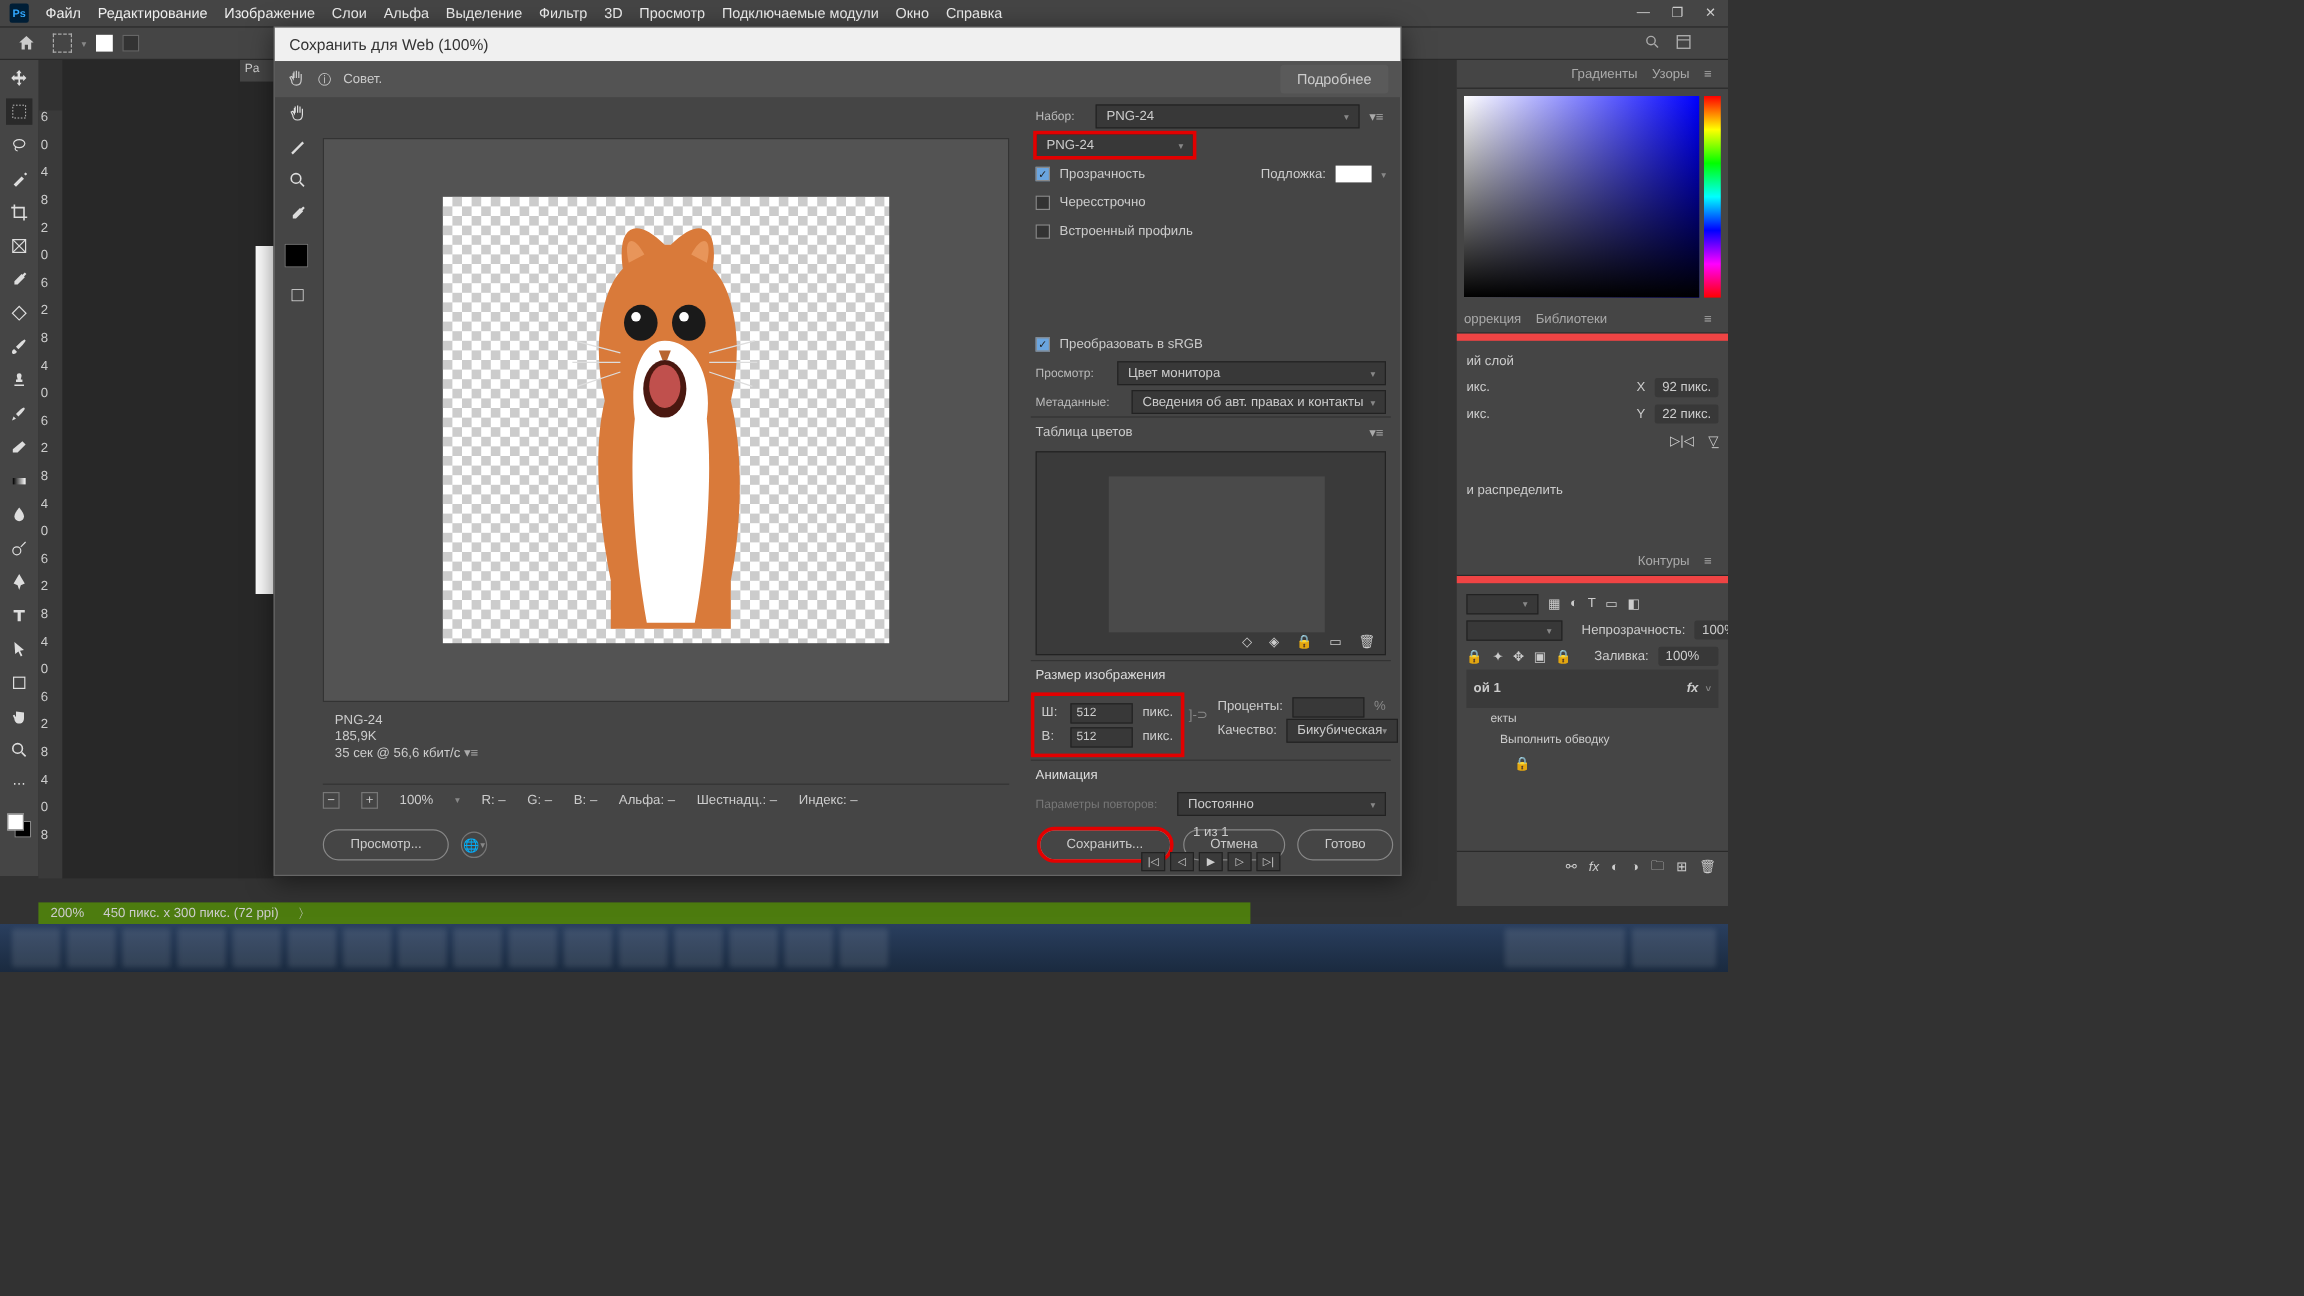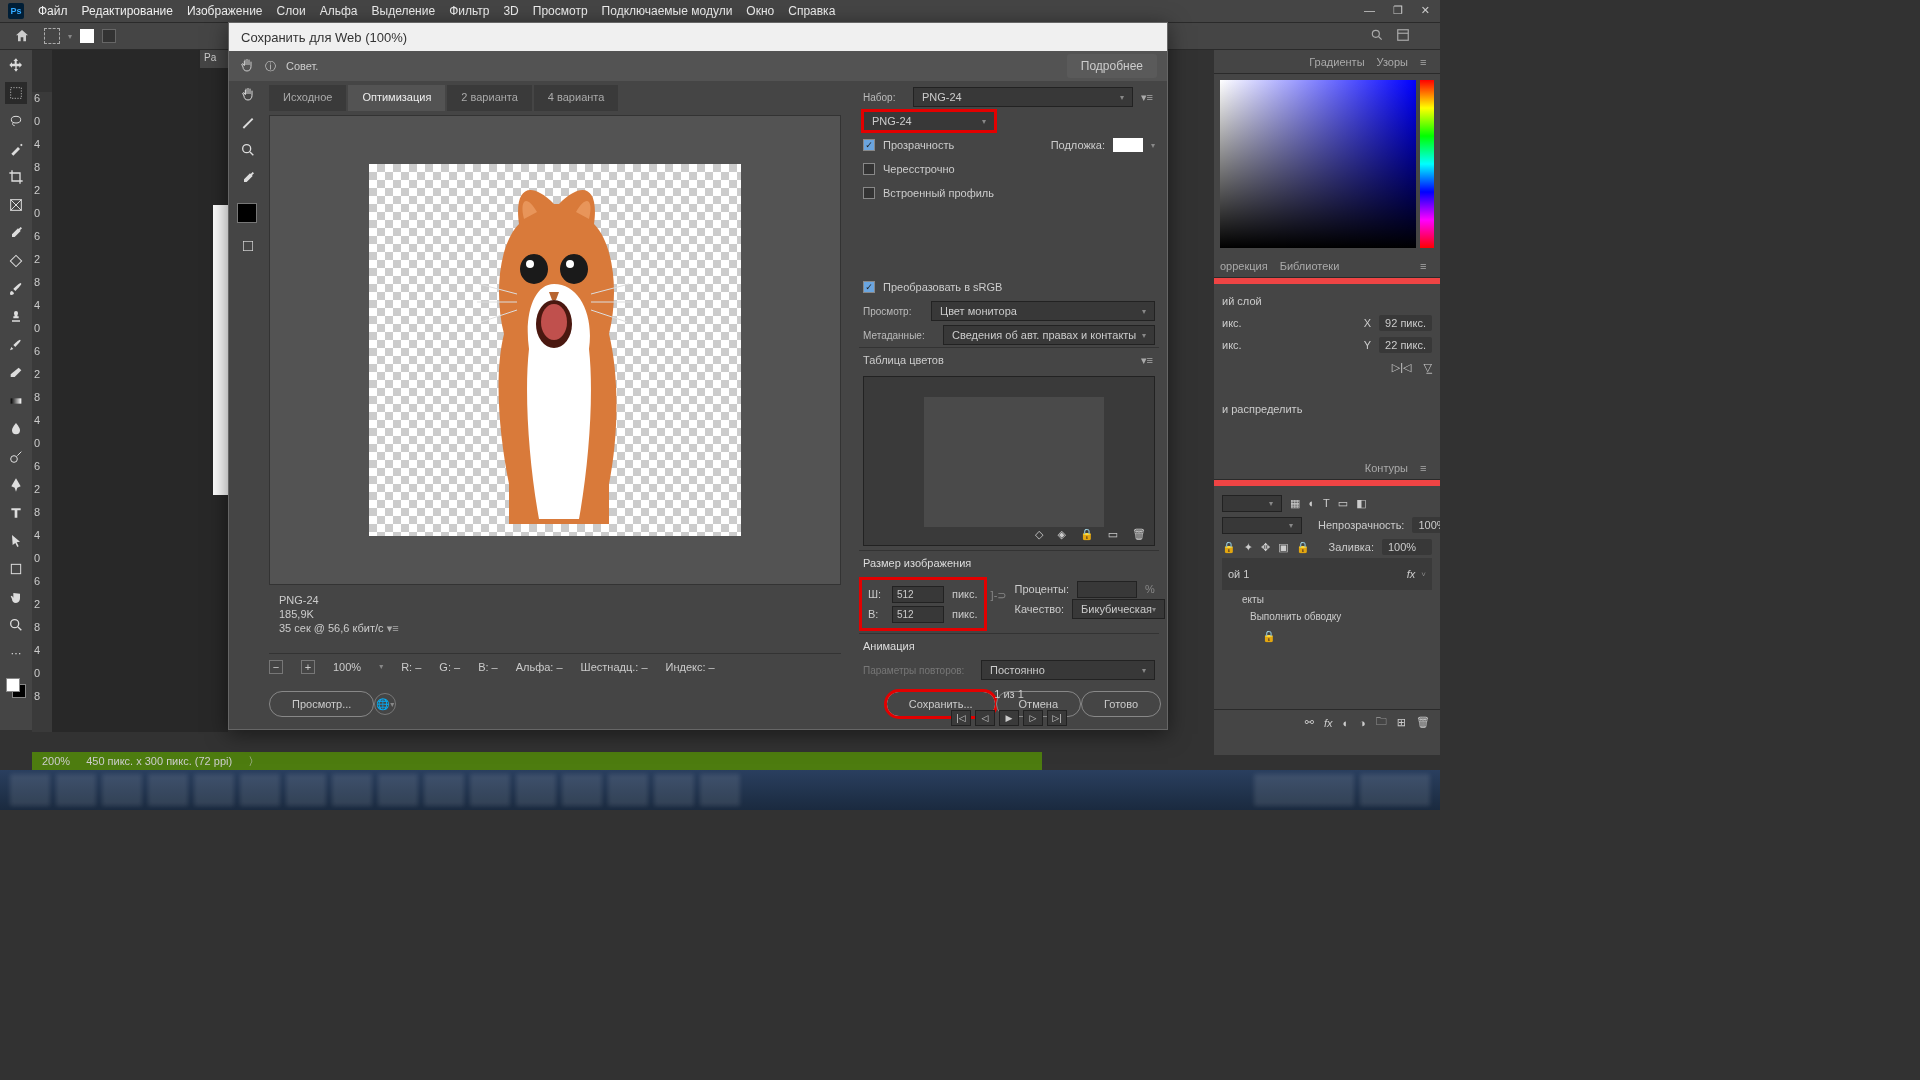--- a/index.html
+++ b/index.html
@@ -24,21 +24,21 @@
 .right-panels{position:absolute;right:0;top:50px;width:226px;height:705px;background:#454545;}
 .panel-tabs{height:24px;display:flex;align-items:center;border-bottom:1px solid #2a2a2a;padding:0 6px;gap:12px;}
 .panel-tabs span{font-size:11px;color:#aaa;}
 .color-picker{height:180px;display:flex;padding:6px;}
 .color-field{flex:1;background:linear-gradient(to right,#fff,#0000ff);position:relative;}
 .color-field::after{content:'';position:absolute;inset:0;background:linear-gradient(to bottom,transparent,#000);}
 .hue-strip{width:14px;margin-left:4px;background:linear-gradient(to bottom,#f00,#ff0,#0f0,#0ff,#00f,#f0f,#f00);}
 .panel-sec{border-top:6px solid #ef4444;padding:6px 8px;}
 .prop-row{display:flex;align-items:center;gap:8px;height:22px;font-size:10px;}
 .prop-val{background:#383838;padding:2px 6px;border-radius:2px;min-width:50px;}
-.layer-item{height:32px;display:flex;align-items:center;padding:0 6px;gap:6px;background:#3a3a3a;}
+.layer-item{height:32px;display:flex;align-items:center;padding:0 6px;gap:6px;background:#3a3a3a;font-weight:bold;}
 .layer-bottom{position:absolute;bottom:20px;width:100%;height:26px;border-top:1px solid #2a2a2a;display:flex;align-items:center;justify-content:flex-end;gap:10px;padding:0 10px;}
 .statusbar{position:absolute;bottom:40px;left:32px;height:18px;background:#4d7c0f;display:flex;align-items:center;padding:0 10px;gap:16px;font-size:10px;width:1010px;}
 .taskbar{position:absolute;bottom:0;left:0;right:0;height:40px;background:linear-gradient(#2a3f5f,#1a2a3f);display:flex;align-items:center;padding:0 10px;gap:6px;}
 .tb-item{width:40px;height:32px;background:rgba(255,255,255,0.1);border-radius:2px;filter:blur(2px);}
 
 
 .dialog{position:absolute;left:228px;top:22px;width:940px;height:708px;background:#454545;border:1px solid #666;box-shadow:0 4px 20px rgba(0,0,0,0.5);}
 .dlg-title{height:28px;background:#f0f0f0;color:#333;display:flex;align-items:center;padding:0 12px;font-size:13px;}
 .dlg-tip{height:30px;background:#535353;display:flex;align-items:center;padding:0 10px;gap:10px;font-size:10px;}
 .dlg-tip .learn-btn{margin-left:auto;background:#5a5a5a;padding:5px 14px;border-radius:3px;font-size:12px;}
@@ -46,21 +46,21 @@
 .dlg-tabs{position:absolute;left:40px;top:62px;height:26px;display:flex;gap:2px;}
 .dlg-tab{padding:6px 14px;background:#3a3a3a;font-size:11px;color:#aaa;}
 .dlg-tab.active{background:#535353;color:#eee;}
 .preview-wrap{position:absolute;left:40px;top:92px;width:572px;height:470px;background:#535353;border:1px solid #333;display:flex;align-items:center;justify-content:center;}
 .preview-canvas{width:372px;height:372px;position:relative;}
 .checker{position:absolute;inset:0;background-image:repeating-conic-gradient(#ccc 0 25%,#fff 0 50%);background-size:16px 16px;}
 .cat{position:absolute;left:80px;top:10px;width:210px;height:355px;}
 .file-info{position:absolute;left:50px;top:570px;font-size:10px;color:#ccc;line-height:14px;}
 .zoom-row{position:absolute;left:40px;top:630px;width:572px;height:22px;display:flex;align-items:center;gap:18px;font-size:10px;color:#bbb;border-top:1px solid #333;padding-top:4px;}
 .minus-plus{width:14px;height:14px;border:1px solid #777;display:flex;align-items:center;justify-content:center;font-size:11px;}
-.bottom-btns{position:absolute;left:40px;bottom:10px;width:892px;height:30px;display:flex;align-items:center;}
+.bottom-btns{position:absolute;left:40px;bottom:10px;width:892px;height:30px;display:flex;align-items:center;gap:10px;}
 .btn-oval{padding:6px 22px;border:1px solid #888;border-radius:14px;background:#454545;font-size:11px;}
 .btn-oval.primary{border-color:#aaa;}
 .hl-red{outline:3px solid #e30000;outline-offset:-1px;}
 
 .settings-col{position:absolute;right:8px;top:62px;width:300px;bottom:50px;}
 .srow{display:flex;align-items:center;gap:8px;height:24px;font-size:11px;padding:0 4px;}
 .sel{background:#383838;border:1px solid #222;padding:3px 8px;display:flex;justify-content:space-between;align-items:center;font-size:10px;flex:1;}
 .chk{width:12px;height:12px;border:1px solid #888;background:#333;display:flex;align-items:center;justify-content:center;}
 .chk.on{background:#6aa5e0;}
 .chk.on::after{content:'✓';font-size:9px;color:#222;}
@@ -439,26 +439,20 @@
         </svg>
       </div>
     <div style="width:20px;height:20px;background:#000;border:1px solid #777;margin-top:8px"></div>
     <div class="tool" style="margin-top:6px">
         <svg viewBox="0 0 24 24" fill="none" stroke="#ddd">
           <rect x="5" y="5" width="14" height="14"></rect>
         </svg>
       </div>
   </div>
 
-  <div class="dlg-tabs">
-    <div class="dlg-tab">Исходное</div>
-    <div class="dlg-tab active">Оптимизация</div>
-    <div class="dlg-tab">2 варианта</div>
-    <div class="dlg-tab">4 варианта</div>
-  </div>
 
   <div class="preview-wrap">
     <div class="preview-canvas">
       <div class="checker"></div>
       <svg class="cat" viewBox="0 0 210 355">
         <path fill="#d97a3a" d="M105 30 C80 5 65 15 70 50 C50 70 45 120 55 160 C45 200 50 260 60 310 L60 350 L160 350 L160 310 C170 260 170 200 160 160 C170 120 165 70 145 50 C150 15 135 5 110 30 Z"></path>
         <path fill="#fff" d="M105 110 C85 110 75 140 80 175 C75 220 80 290 90 345 L130 345 C140 290 145 220 140 175 C145 140 130 110 105 110 Z"></path>
         <path fill="#e8955a" d="M75 45 C70 25 78 20 88 38 Z M140 45 C145 25 137 20 127 38 Z"></path>
         <ellipse cx="85" cy="95" rx="14" ry="15" fill="#1a1a1a"></ellipse>
           <ellipse cx="125" cy="95" rx="14" ry="15" fill="#1a1a1a"></ellipse>

